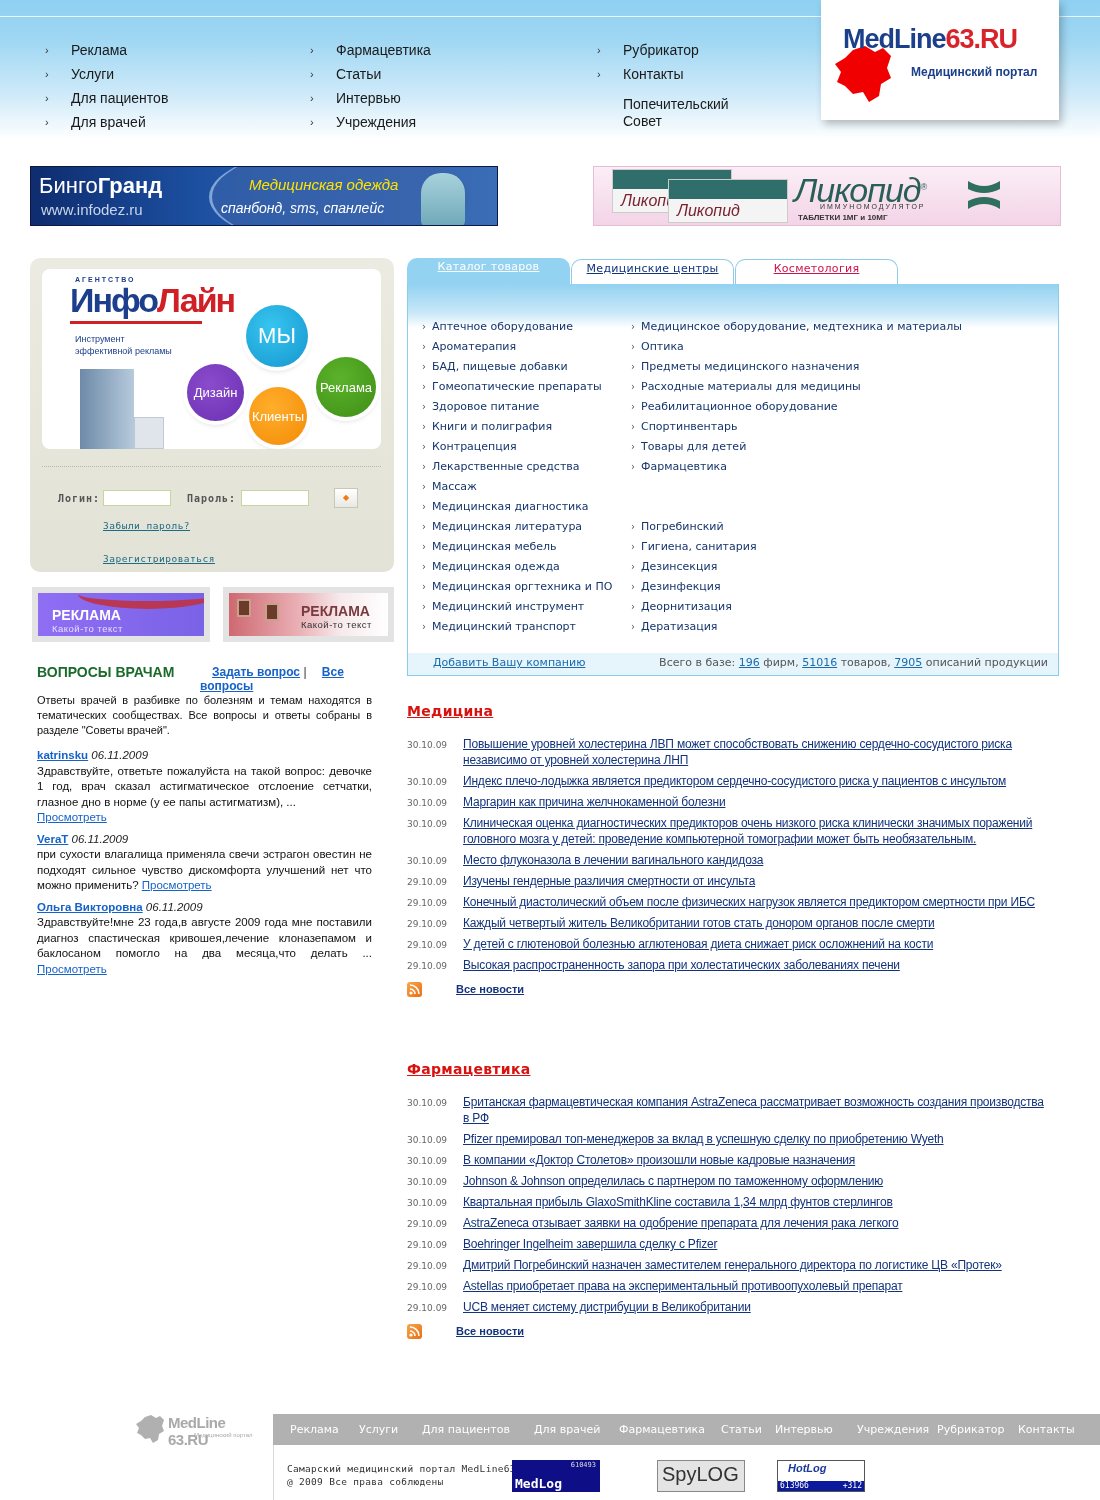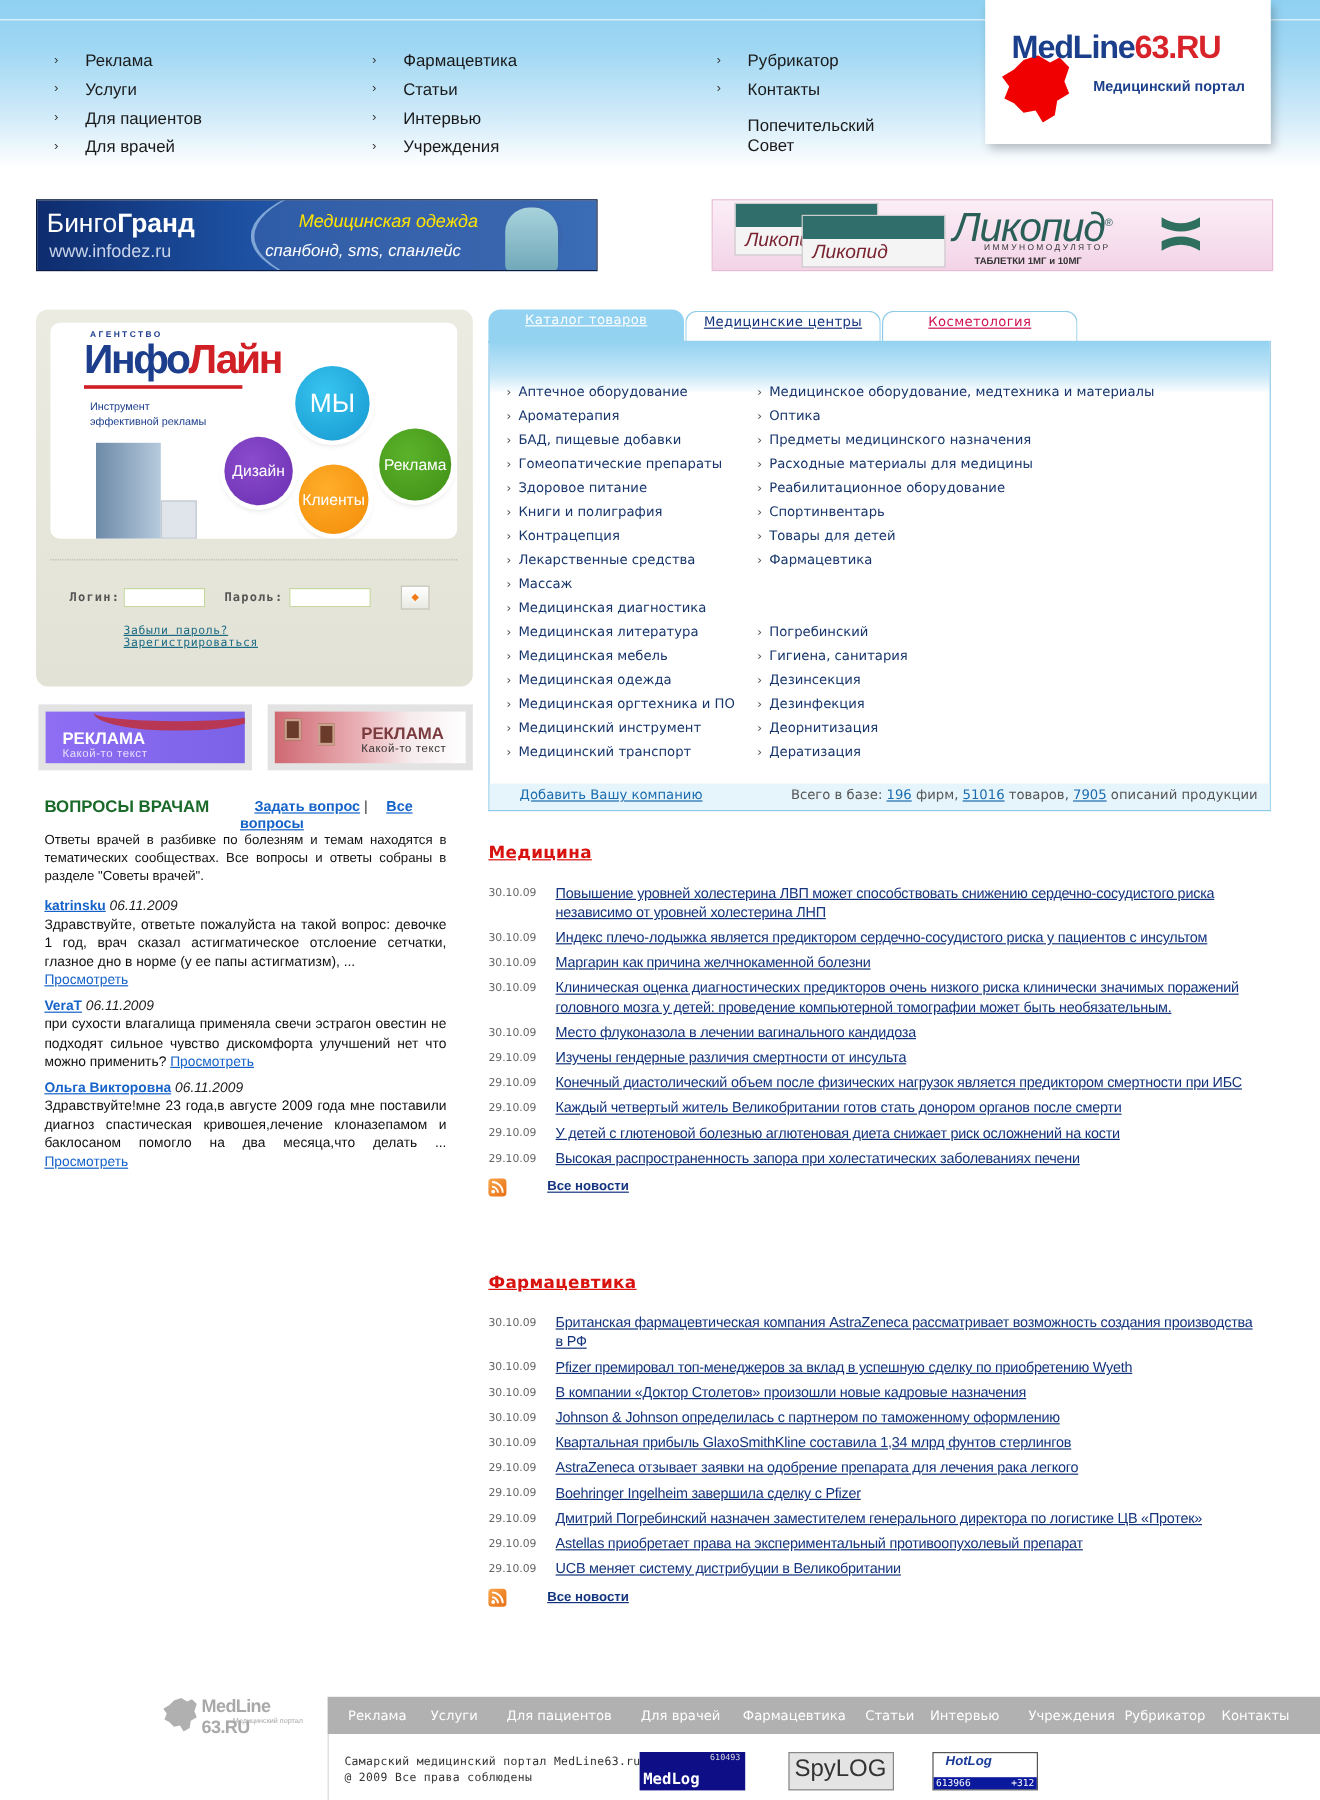--- a/index.html
+++ b/index.html
@@ -45,21 +45,21 @@
   .bl-doc { position: absolute; left: 390px; top: 6px; width: 44px; height: 54px; border-radius: 20px 20px 6px 6px; background: linear-gradient(#a8d2dc, #6fa8b8); }
 
   .banner-right {
     position: absolute; left: 593px; top: 166px; width: 468px; height: 60px;
     background: linear-gradient(to bottom, #fbeef6, #f3d4e7); border: 1px solid #e8bcd5; overflow: hidden;
   }
   .br-box { position: absolute; width: 120px; height: 44px; background: linear-gradient(to bottom, #2f6e6a 0%, #2f6e6a 45%, #f4f4f4 45%); border: 1px solid #ccc; }
   .br-box span { position: absolute; left: 8px; bottom: 2px; font-size: 16px; font-style: italic; color: #7a2330; }
   .br-name { position: absolute; left: 200px; top: 4px; font-size: 34px; color: #2a5f58; font-style: italic; letter-spacing: -1px; }
   .br-sub1 { position: absolute; left: 226px; top: 36px; font-size: 7px; letter-spacing: 2px; color: #333; }
-  .br-sub2 { position: absolute; left: 218px; top: 46px; font-size: 8px; font-weight: bold; color: #333; }
+  .br-sub2 { position: absolute; left: 204px; top: 46px; font-size: 8px; font-weight: bold; color: #333; }
   .br-logo { position: absolute; left: 372px; top: 12px; width: 36px; height: 32px; }
 
   
   .promo-panel {
     position: absolute; left: 30px; top: 258px; width: 364px; height: 314px;
     background: linear-gradient(to bottom, #ecebe1, #e3e2d6); border-radius: 10px;
   }
   .promo-card { position: absolute; left: 12px; top: 11px; width: 339px; height: 180px; background: #fff; border-radius: 8px; overflow: hidden; }
   .pc-agency { position: absolute; left: 33px; top: 7px; font-size: 7px; font-weight: bold; letter-spacing: 2px; color: #1c3e8c; }
   .pc-logo { position: absolute; left: 28px; top: 12px; font-size: 34px; font-weight: bold; letter-spacing: -2px; font-family: "Liberation Sans Narrow", "Liberation Sans", sans-serif; }
@@ -136,21 +136,21 @@
 
   
   .footer-logo { position: absolute; left: 136px; top: 1412px; width: 130px; height: 34px; }
   .fl-text { position: absolute; left: 32px; top: 2px; font-size: 15px; font-weight: bold; color: #a9a9a9; letter-spacing: -0.5px; }
   .fl-sub { position: absolute; left: 58px; top: 20px; font-size: 6px; color: #a9a9a9; }
   .footer-nav { position: absolute; left: 273px; top: 1414px; width: 827px; height: 31px; background: #b1b1b1; }
   .fn-item { position: absolute; top: 9px; font-size: 11px; color: #fff; font-family: "DejaVu Sans", sans-serif; }
   .footer-body { position: absolute; left: 273px; top: 1445px; width: 1px; height: 55px; background: #d8d8d8; }
   .footer-copy { position: absolute; left: 287px; top: 1462px; font-size: 9.5px; line-height: 13px; color: #333; letter-spacing: 0.3px; font-family: "DejaVu Sans Mono", monospace; }
   .counter { position: absolute; top: 1460px; width: 88px; height: 32px; }
-  .c-medlog { left: 533px; background: #0e0e86; }
+  .c-medlog { left: 512px; background: #0e0e86; }
   .c-medlog .n { position: absolute; right: 4px; top: 1px; font-size: 7px; color: #ddd; font-family: "DejaVu Sans Mono", monospace; }
   .c-medlog .t { position: absolute; left: 3px; bottom: 1px; font-size: 13px; font-weight: bold; color: #fff; font-family: "DejaVu Sans Mono", monospace; }
   .c-spylog { left: 657px; background: #e4e4e4; border: 1px solid #888; }
   .c-spylog .t { position: absolute; left: 4px; top: 2px; font-size: 20px; color: #333; }
   .c-hotlog { left: 777px; background: #fff; border: 1px solid #555; }
   .c-hotlog .t { position: absolute; left: 10px; top: 1px; font-size: 11px; font-weight: bold; font-style: italic; color: #1a3a9a; }
   .c-hotlog .bar { position: absolute; left: 0; bottom: 0; width: 100%; height: 10px; background: #0b1a9c; color: #fff; font-size: 8px; line-height: 10px; padding: 0 2px; display: flex; justify-content: space-between; font-family: "DejaVu Sans Mono", monospace; }
 </style>
 </head>
 <body>
@@ -231,21 +231,21 @@
   <div class="promo-sep"></div>
 
   <div class="login-row">
     <span class="lbl" style="left:0;">Логин:</span>
     <input class="inp" style="left: 45px;" type="text" value="">
     <span class="lbl" style="left:129px;">Пароль:</span>
     <input class="inp" style="left: 183px;" type="password" value="">
     <div class="go-btn"><span>◆</span></div>
   </div>
   <a class="login-link" style="top:262px;">Забыли пароль?</a>
-  <a class="login-link" style="top:272px;text-decoration:underline;">Зарегистрироваться</a>
+  <a class="login-link" style="top:295px;text-decoration:underline;">Зарегистрироваться</a>
 </div>
 
 <div class="ad-small ad1" style="left:32px;">
   <div class="ad-inner">
     <div class="swoop"></div>
     <div class="ad-title">РЕКЛАМА</div>
     <div class="ad-sub">Какой-то текст</div>
   </div>
 </div>
 <div class="ad-small ad2" style="left:223px; width:171px;">

